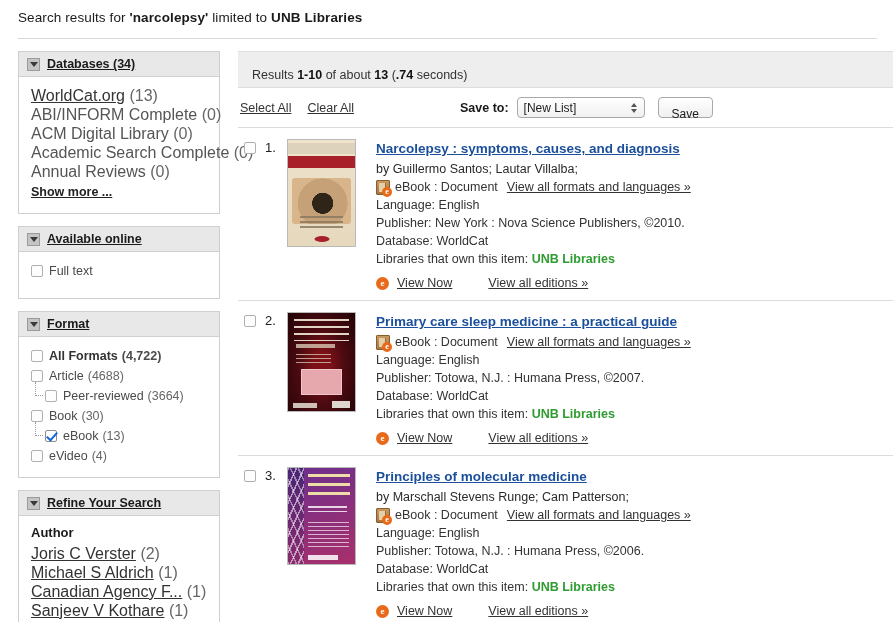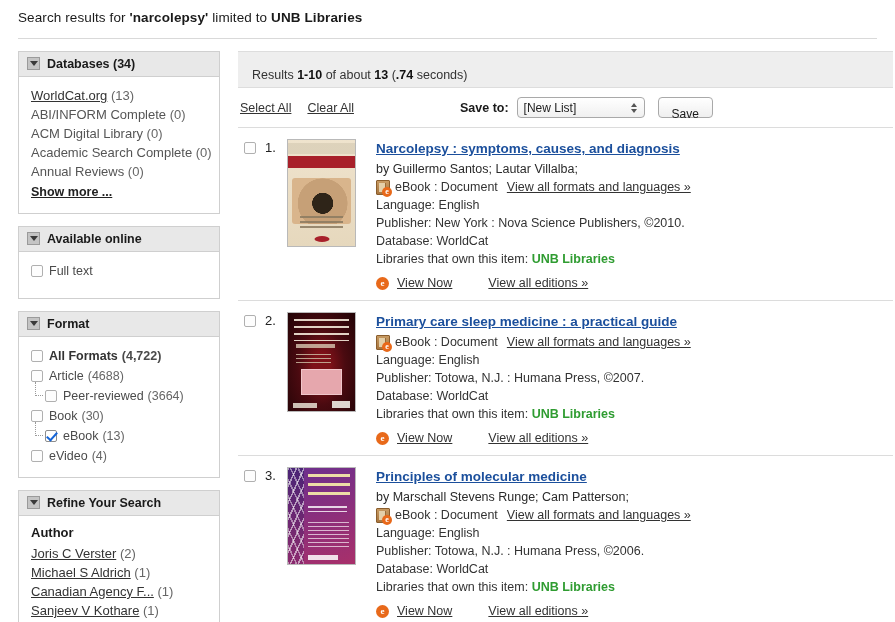--- a/index.html
+++ b/index.html
@@ -39,25 +39,26 @@
   .facet {
     border: 1px solid #cfcfcf;
     background: #ffffff;
     margin-bottom: 12px;
   }
   .facet-head {
     background: #e8e8e8;
     border-bottom: 1px solid #cfcfcf;
     padding: 5px 8px;
     display: flex;
-    align-items: flex-start;
+    align-items: flex-end;
     gap: 7px;
     font-size: 12.5px;
     font-weight: bold;
     color: #1a1a1a;
+    text-decoration: underline;
   }
   .toggle-icon {
     width: 13px; height: 13px;
     background: #c4c4c4;
     border: 1px solid #9a9a9a;
     display: inline-flex;
     align-items: center;
     justify-content: center;
     flex: 0 0 13px;
   }
@@ -65,21 +66,21 @@
     display: block;
     width: 0; height: 0;
     border-left: 4px solid transparent;
     border-right: 4px solid transparent;
     border-top: 5px solid #3a3a3a;
   }
   .facet-body { padding: 9px 10px 11px 12px; }
   .facet-body.tall { min-height: 46px; }
 
   .facet-line {
-    font-size: 13px;
+    font-size: 16px;
     line-height: 19px;
     color: #555555;
     white-space: nowrap;
   }
   .facet-line a {
     color: #333333;
     text-decoration: underline;
   }
   .facet-line .cnt { color: #666666; }
   .show-more {

